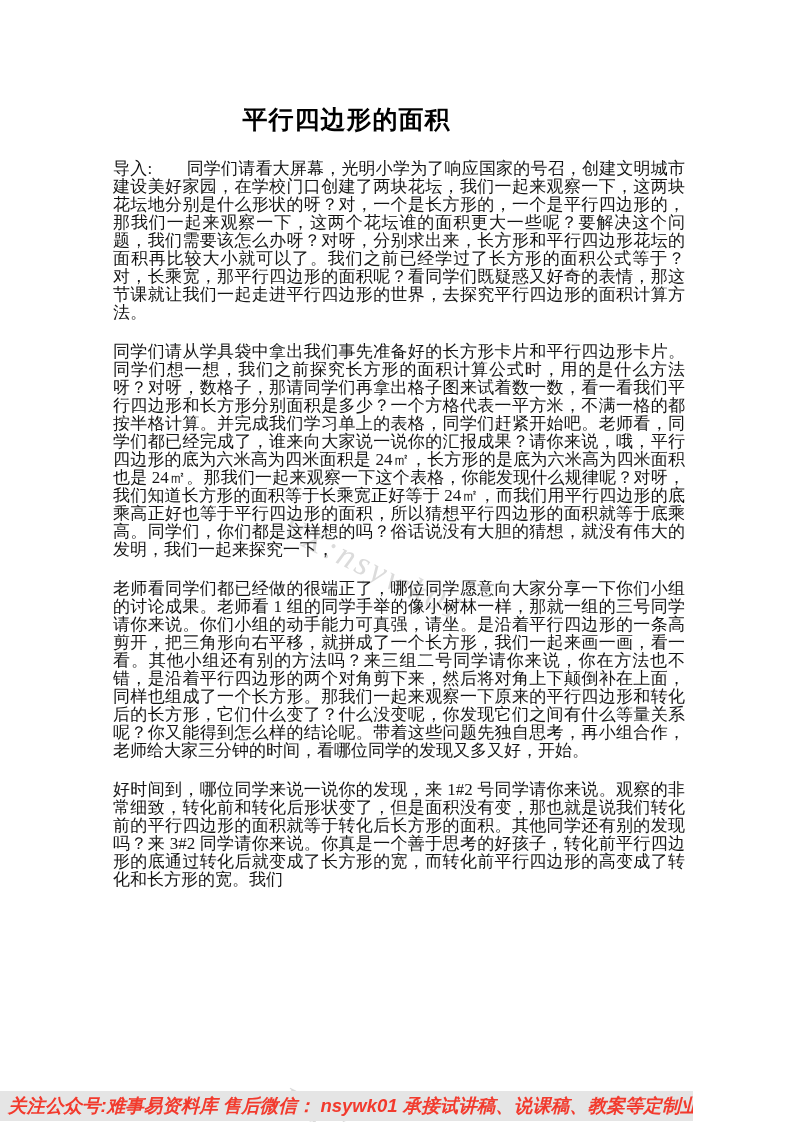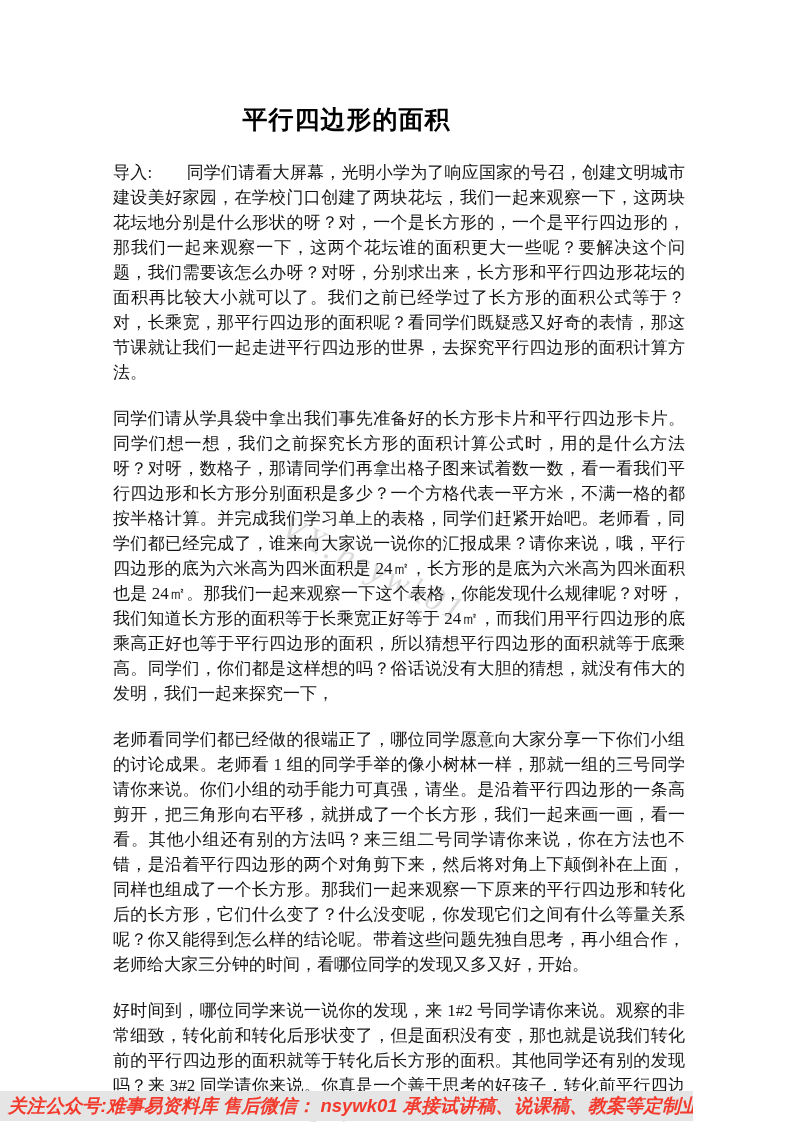--- a/index.html
+++ b/index.html
@@ -27,21 +27,21 @@
   }
   .content {
     position: absolute;
     left: 113px;
     top: 160px;
     width: 572px;
   }
   .content p {
     margin: 0 0 21px 0;
     font-size: 17px;
-    line-height: 25px;
+    line-height: 18px;
     text-align: justify;
     text-justify: inter-ideograph;
     word-break: break-all;
   }
   .watermark {
     position: absolute;
     font-family: "Liberation Serif", serif;
     font-style: italic;
     font-size: 34px;
     letter-spacing: 3px;

